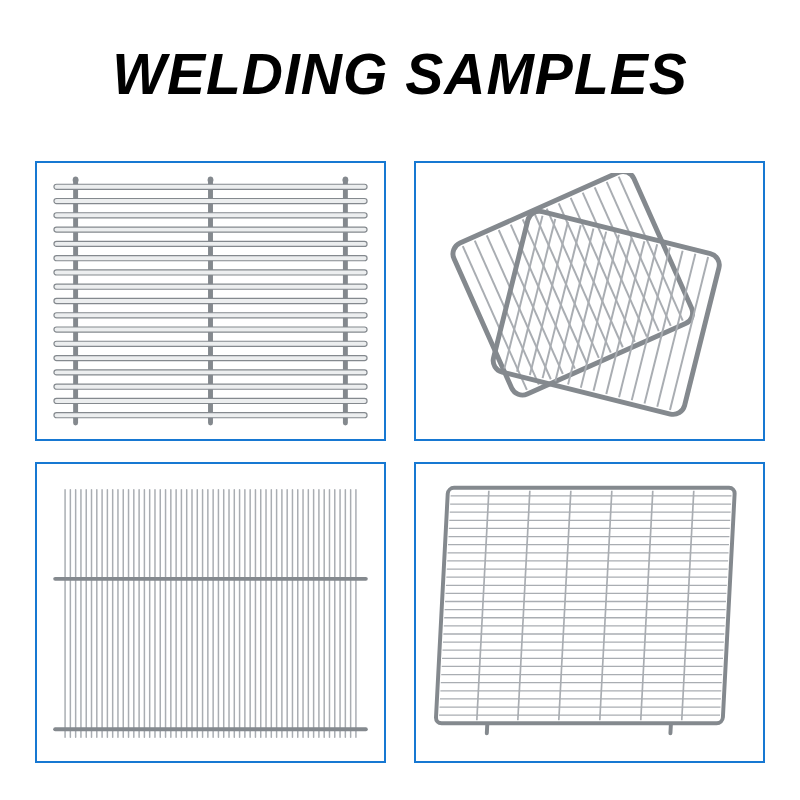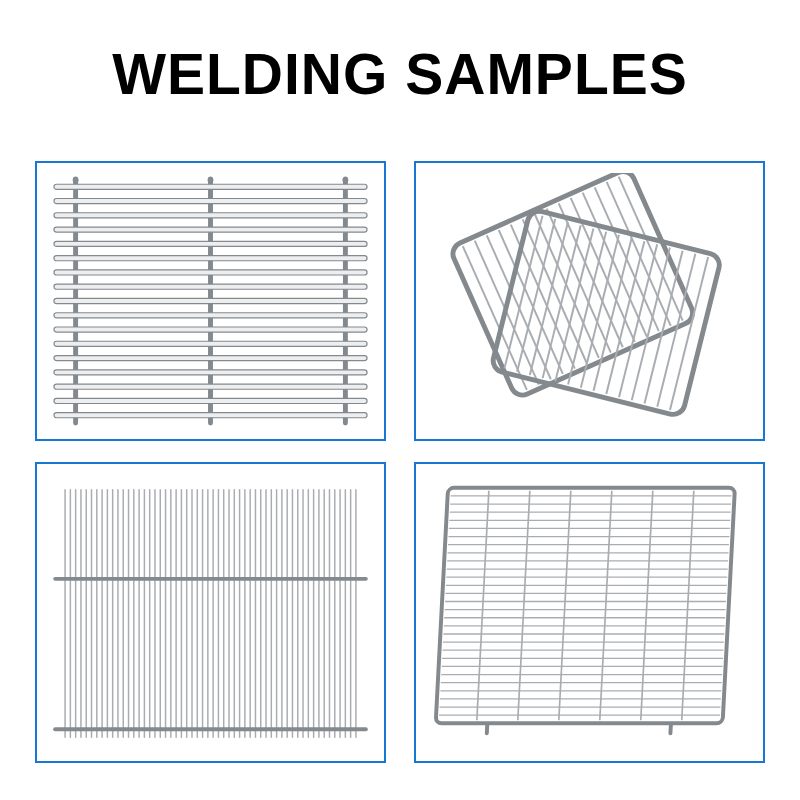--- a/index.html
+++ b/index.html
@@ -14,20 +14,21 @@
   .title {
     position: absolute;
     top: 46px; left: 0; width: 100%;
     margin: 0;
     text-align: center;
     font-size: 57px;
     font-weight: 800;
     letter-spacing: 1px;
     color: #000000;
     line-height: 1;
+    font-style: italic;
   }
   .panel {
     position: absolute;
     border: 2px solid var(--accent, #1778d2);
     background: #ffffff;
     padding: 10px;
   }
   .panel svg { width: 100%; height: 100%; display: block; }
   #p0 { left: 35px;  top: 161px; width: 351px; height: 280px; }
   #p1 { left: 414px; top: 161px; width: 351px; height: 280px; }

